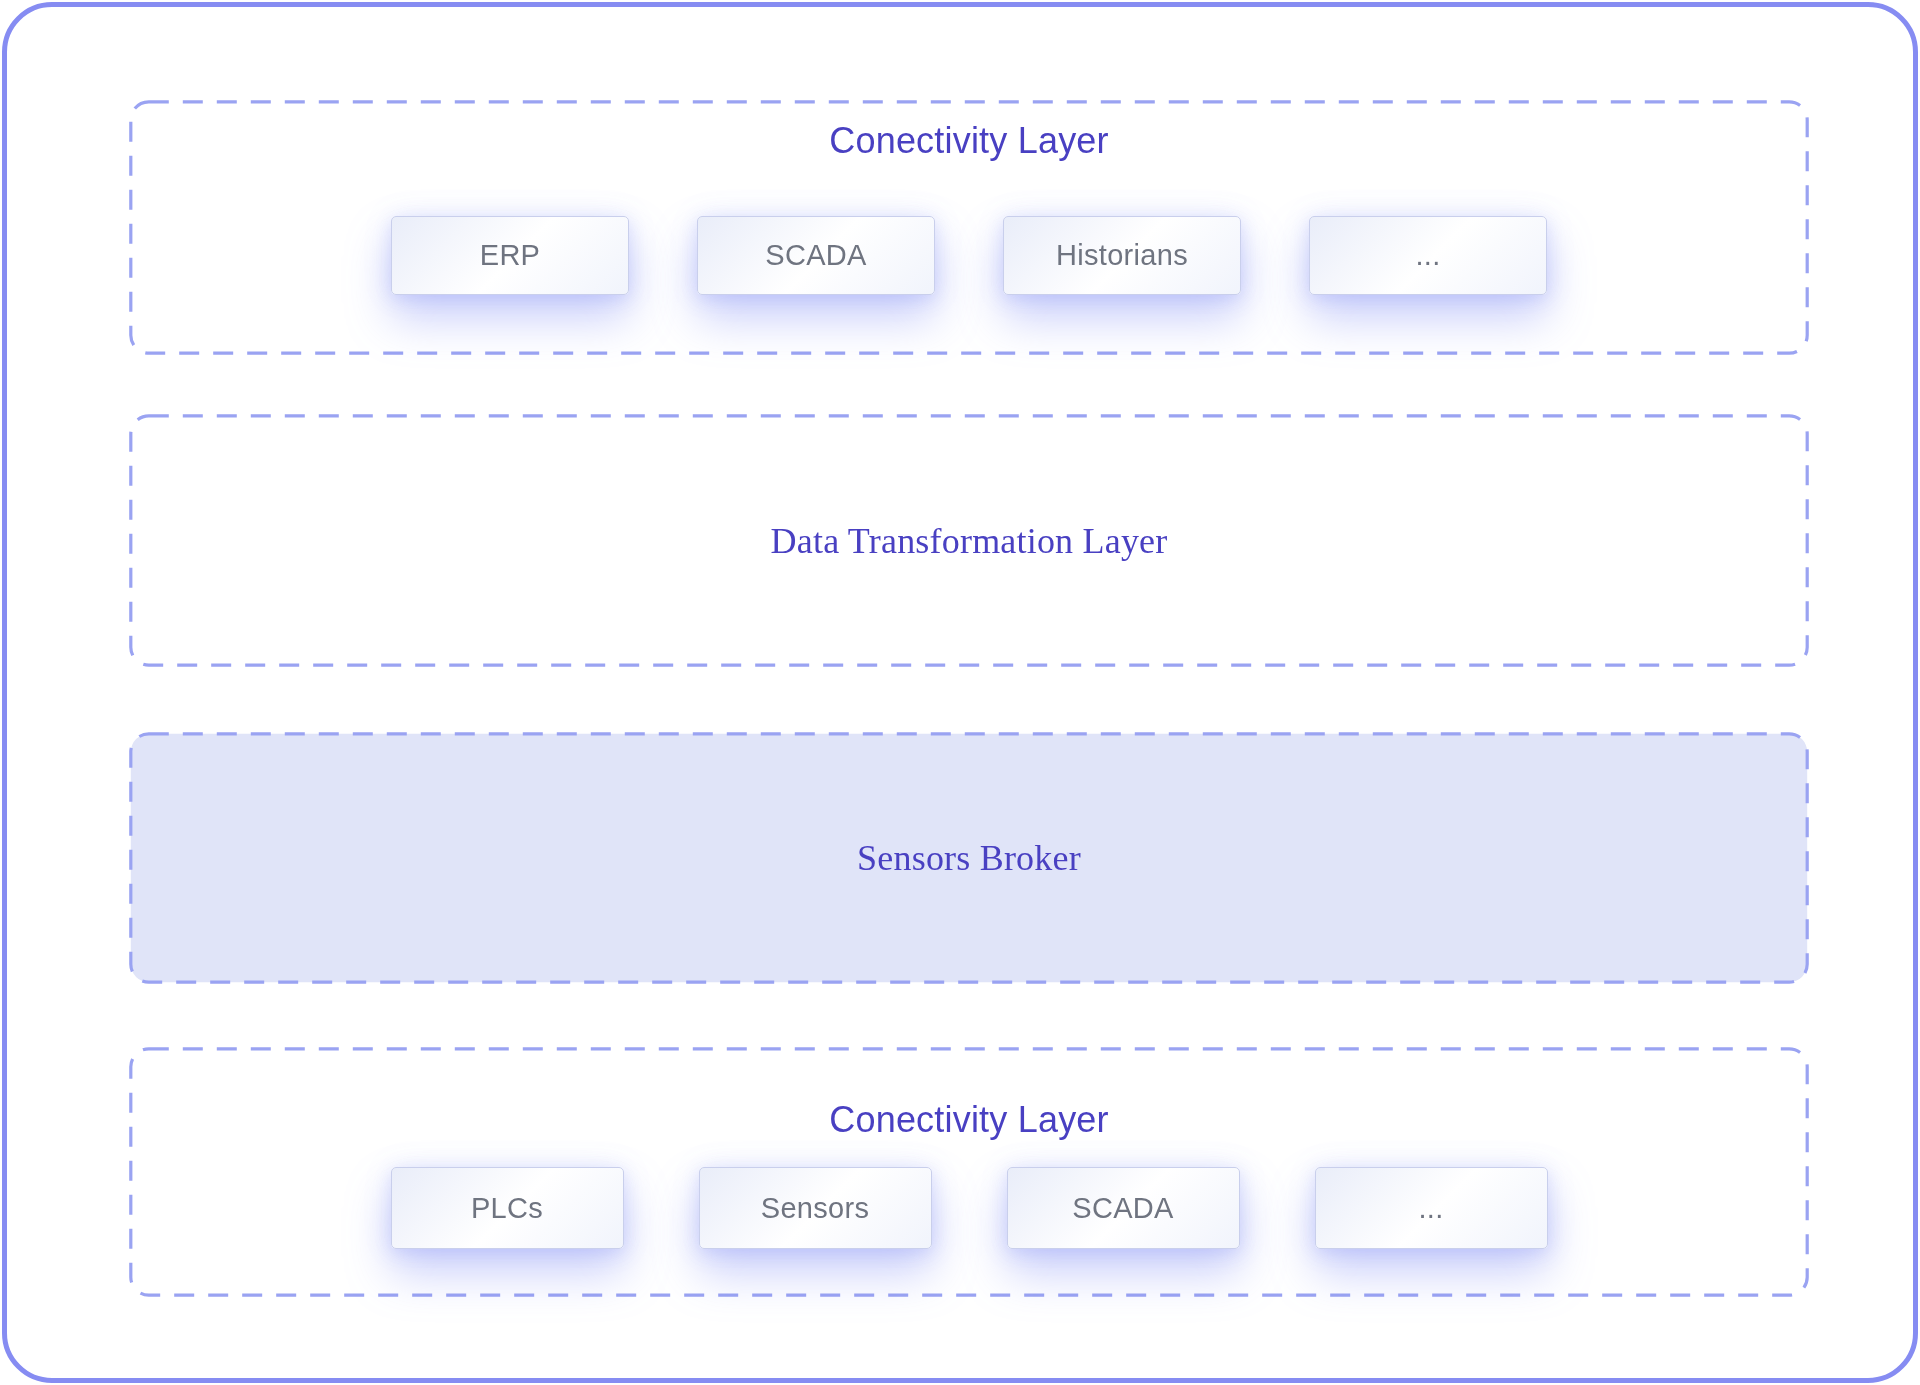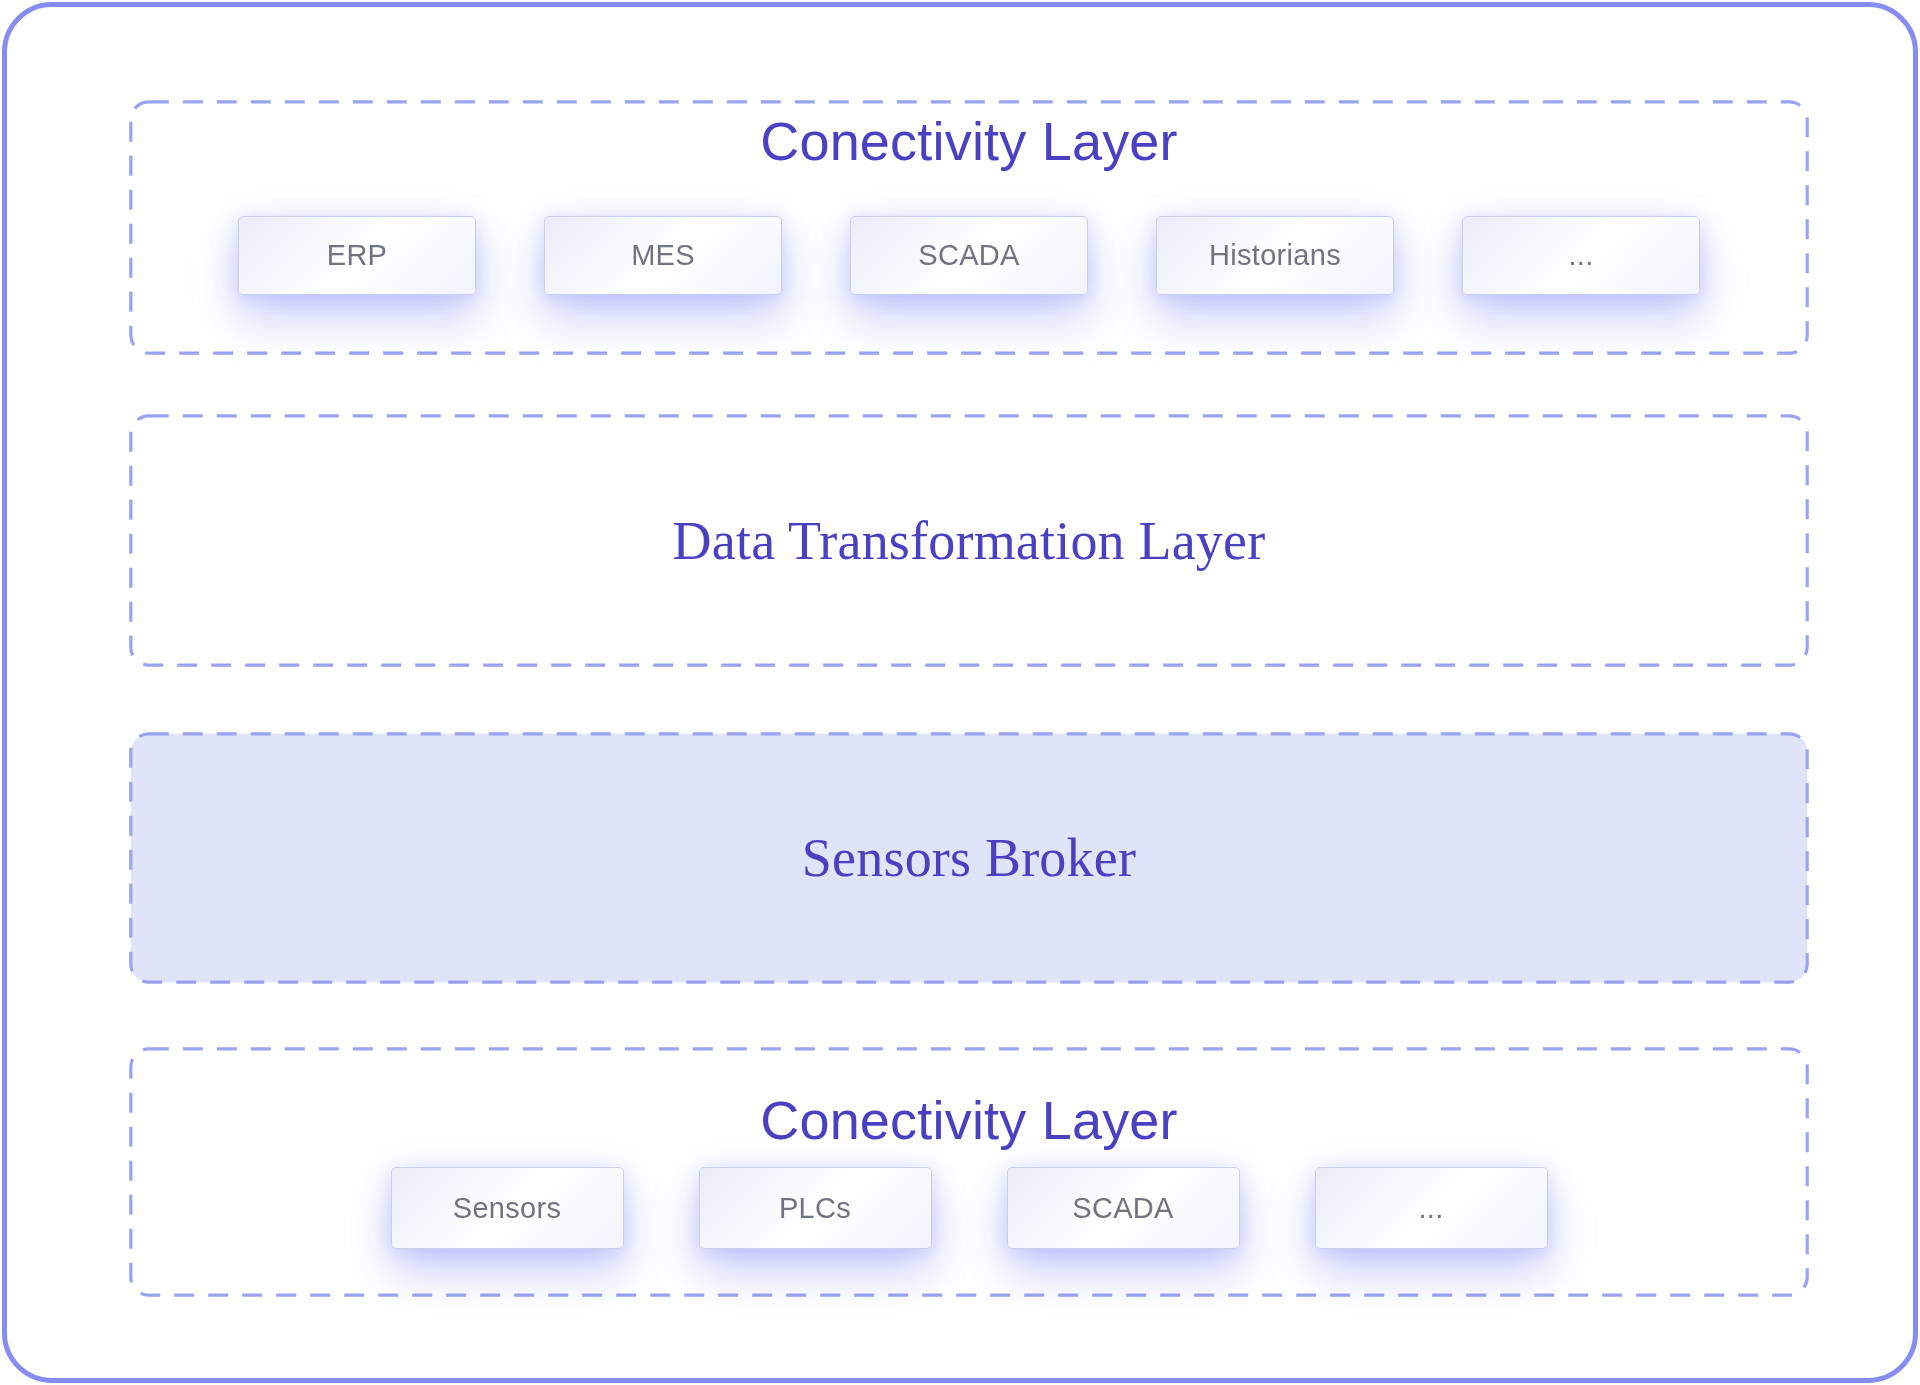--- a/index.html
+++ b/index.html
@@ -32,21 +32,21 @@
   }
   .layer-content {
     position: relative;
     width: 100%;
     height: 100%;
     display: flex;
     flex-direction: column;
     align-items: center;
   }
   .layer-title {
-    font-size: 54px;
+    font-size: 36px;
     line-height: 46px;
     color: #4940c2;
     letter-spacing: 0.2px;
     white-space: nowrap;
   }
   .layer-1 { top: 93px;  height: 255px; }
   .layer-2 { top: 407px; height: 253px; }
   .layer-3 { top: 725px; height: 252px; }
   .layer-4 { top: 1040px; height: 250px; }
 
@@ -91,23 +91,20 @@
     <svg class="dash-bg" width="1680" height="255">
       <rect x="1.8" y="1.8" width="1676.4" height="251.4" rx="18" fill="none" stroke="#9aa3f2" stroke-width="3.2" stroke-dasharray="20 14"></rect>
     </svg>
     <div class="layer-content">
       <div class="layer-title">Conectivity Layer</div>
       <div class="node-row">
         <div class="node">
           <span class="node-label">ERP</span>
         </div>
         <div class="node">
-          <span class="node-label">MES</span>
-        </div>
-        <div class="node">
           <span class="node-label">SCADA</span>
         </div>
         <div class="node">
           <span class="node-label">Historians</span>
         </div>
         <div class="node">
           <span class="node-label">...</span>
         </div>
       </div>
     </div>
@@ -132,24 +129,24 @@
   </section>
 
   <section class="layer layer-4">
     <svg class="dash-bg" width="1680" height="250">
       <rect x="1.8" y="1.8" width="1676.4" height="246.4" rx="18" fill="none" stroke="#9aa3f2" stroke-width="3.2" stroke-dasharray="20 14"></rect>
     </svg>
     <div class="layer-content">
       <div class="layer-title">Conectivity Layer</div>
       <div class="node-row">
         <div class="node">
-          <span class="node-label">Sensors</span>
+          <span class="node-label">PLCs</span>
         </div>
         <div class="node">
-          <span class="node-label">PLCs</span>
+          <span class="node-label">Sensors</span>
         </div>
         <div class="node">
           <span class="node-label">SCADA</span>
         </div>
         <div class="node">
           <span class="node-label">...</span>
         </div>
       </div>
     </div>
   </section>

